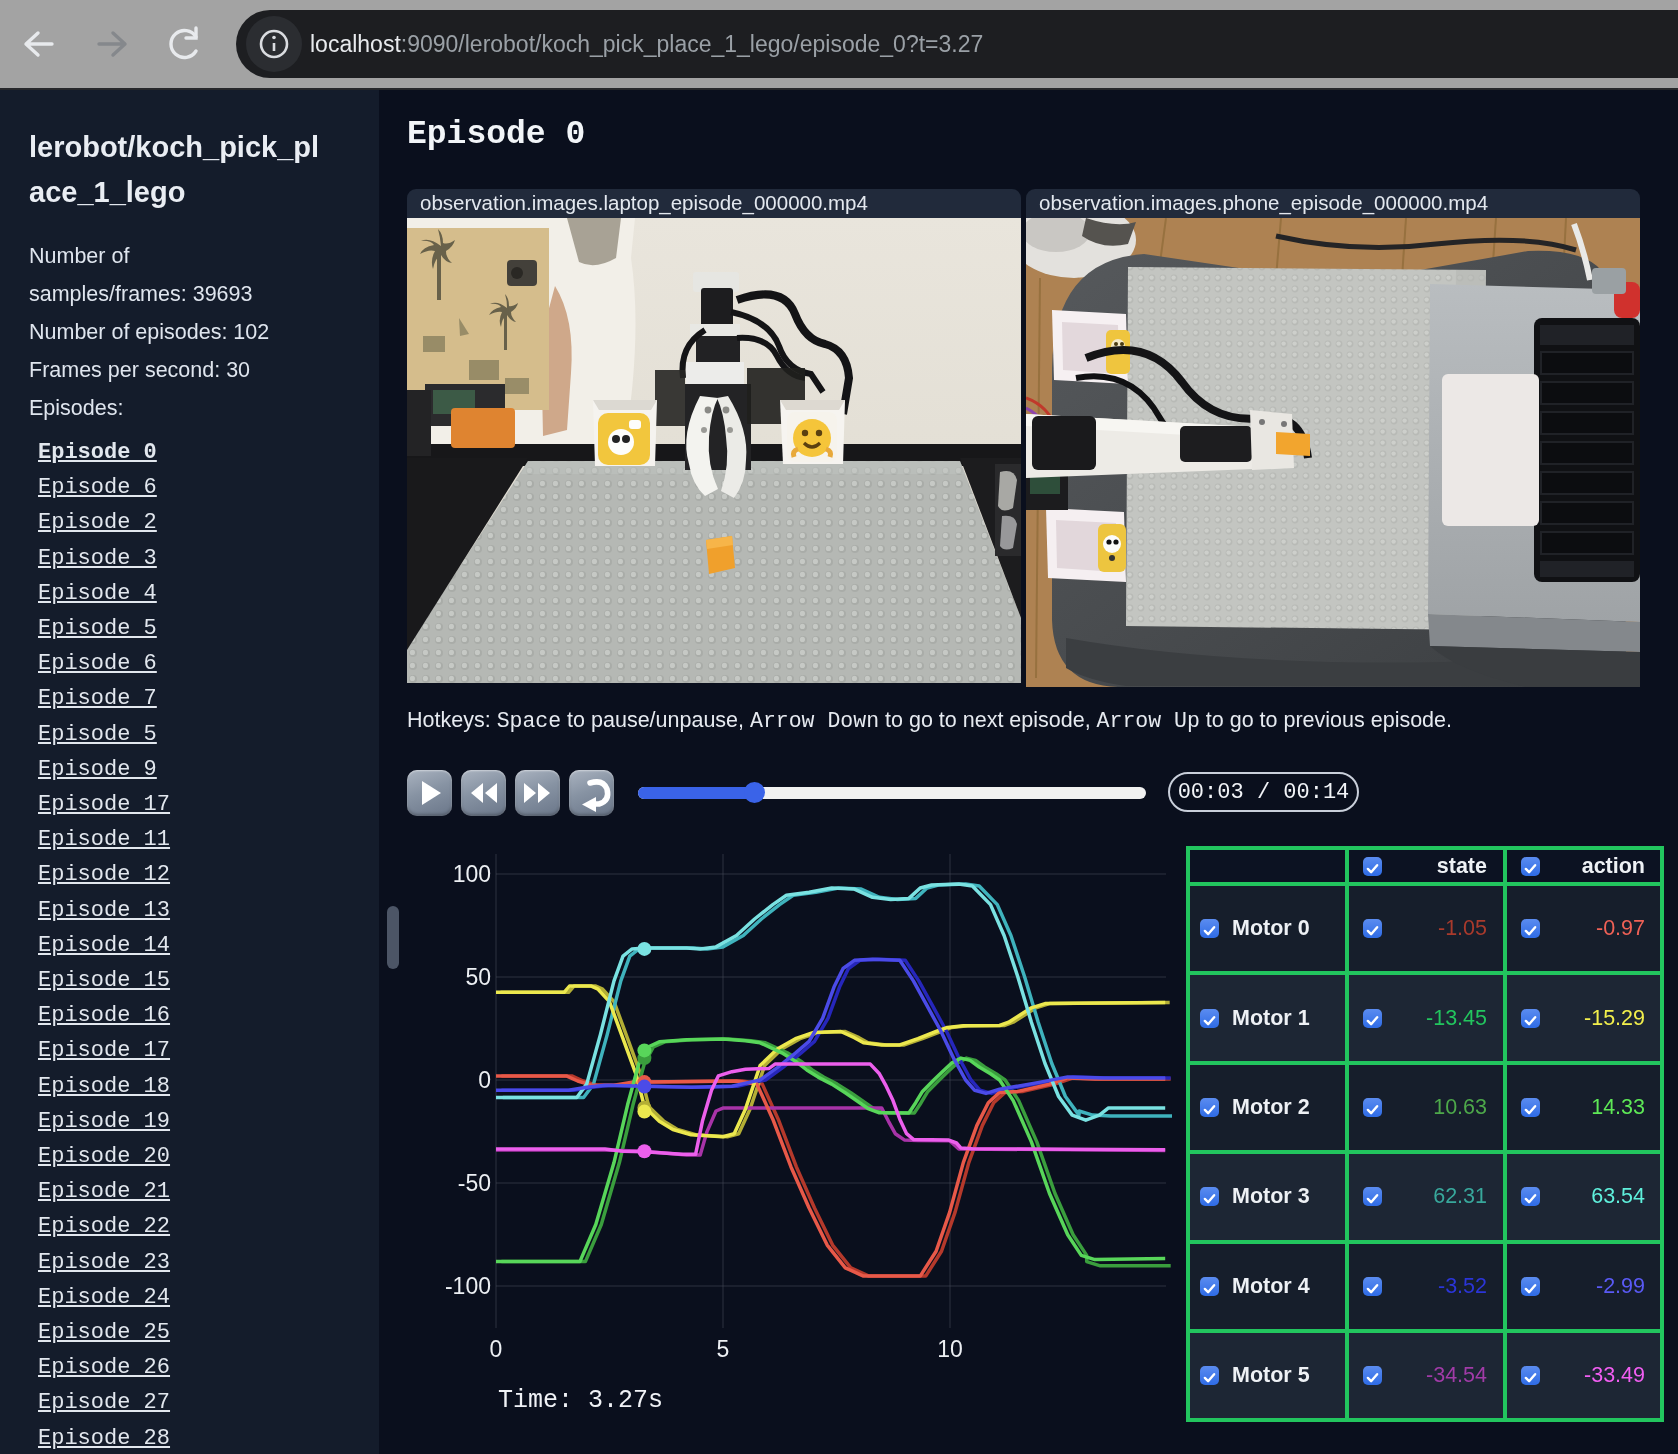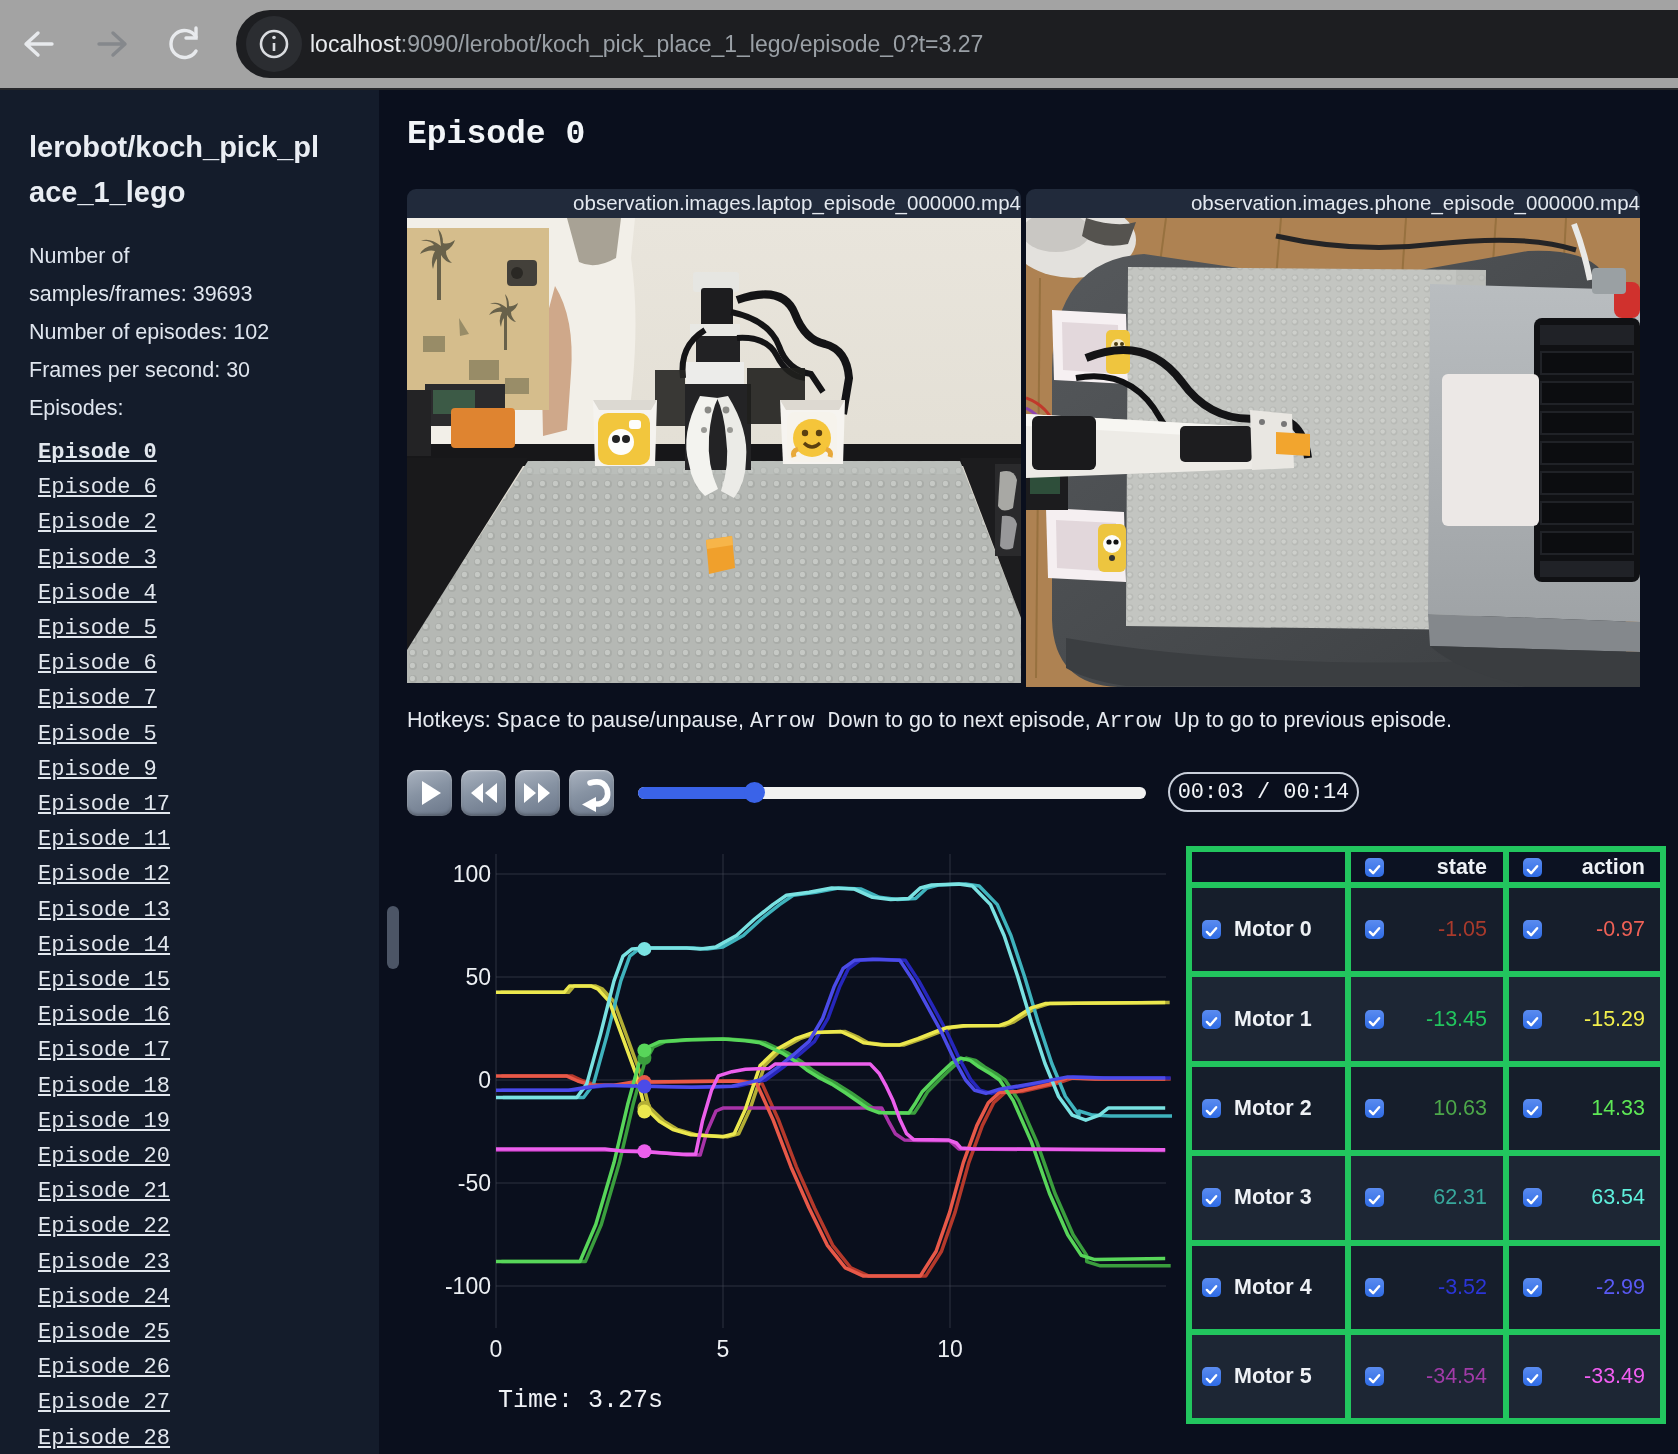--- a/index.html
+++ b/index.html
@@ -19,40 +19,40 @@
   font-size:22px; line-height:35.2px; }
 #eplist a { color:#e2e7ee; text-decoration:underline; }
 #eplist a.cur { font-weight:bold; }
 #thumb { position:absolute; left:387px; top:906px; width:12px; height:63px;
   border-radius:6px; background:#4c5566; }
 #main { position:absolute; left:379px; top:90px; width:1299px; height:1364px; background:#0a0f1d; }
 .h1 { position:absolute; left:28px; top:26px; font-family:"Liberation Mono", monospace;
   font-size:33px; font-weight:bold; color:#f2f5f8; }
 .vid { position:absolute; top:99px; }
 .vid .cap { height:29px; background:#212a3b; border-radius:9px 9px 0 0; color:#e3e8ef;
-  font-size:20.5px; padding:2px 0 0 13px; white-space:nowrap; overflow:hidden;text-align:right; }
+  font-size:20.5px; padding:2px 0 0 13px; white-space:nowrap; overflow:hidden; }
 #v1 { left:28px; width:614px; }
 #v2 { left:647px; width:614px; }
 .hot { position:absolute; left:28px; top:618px; font-size:21.5px; color:#e6eaf0; }
 .hot code { font-family:"Liberation Mono", monospace; }
 .ebtn { position:absolute; top:680px; width:45px; height:46px; border-radius:10px;
   background:linear-gradient(160deg,#aab3c0 0%,#8793a3 45%,#6a7689 100%);
   box-shadow:inset 0 1px 2px rgba(255,255,255,.5), inset 0 -2px 3px rgba(0,0,0,.25); }
 #track { position:absolute; left:259px; top:697px; width:508px; height:12px; border-radius:6px;
   background:#f1f1f1; }
 #fill { position:absolute; left:0; top:0; width:117px; height:12px; border-radius:6px; background:#3a63e8; }
 #knob { position:absolute; left:365px; top:692px; width:21px; height:21px; border-radius:50%; background:#3a63e8; }
 #tbox { position:absolute; left:789px; top:682px; width:191px; height:40px; border:2px solid #c9cfda;
   border-radius:20px; color:#f2f4f8; font-family:"Liberation Mono", monospace; font-size:22px;
   text-align:center; line-height:37px; }
 #time { position:absolute; left:119px; top:1296px; font-family:"Liberation Mono", monospace;
   font-size:25px; color:#f0f2f6; }
 #mt { position:absolute; left:807px; top:756px; border-collapse:collapse;
   font-size:21.5px; }
-#mt td { border:6px solid #22c55e; vertical-align:middle;margin-top:16px; }
+#mt td { border:4px solid #22c55e; vertical-align:middle;margin-top:16px; }
 #mt .c1 { width:159px; padding-left:10px; }
 #mt .c2 { width:158px; padding:0 16px 0 14px; }
 #mt .c3 { width:157px; padding:0 15px 0 14px; }
 #mt tr { height:89.4px; }
 #mt tr.hd { height:36px; background:#0c1222; }
 #mt tr.even { background:#161e2b; }
 #mt tr.odd { background:#1d2634; }
 .cb { display:inline-block; width:19px; height:19px; border-radius:5px; vertical-align:-3px;
   background:linear-gradient(180deg,#5b8cf0,#2e6be5); text-align:center; }
 .cb svg { vertical-align:1px; }

